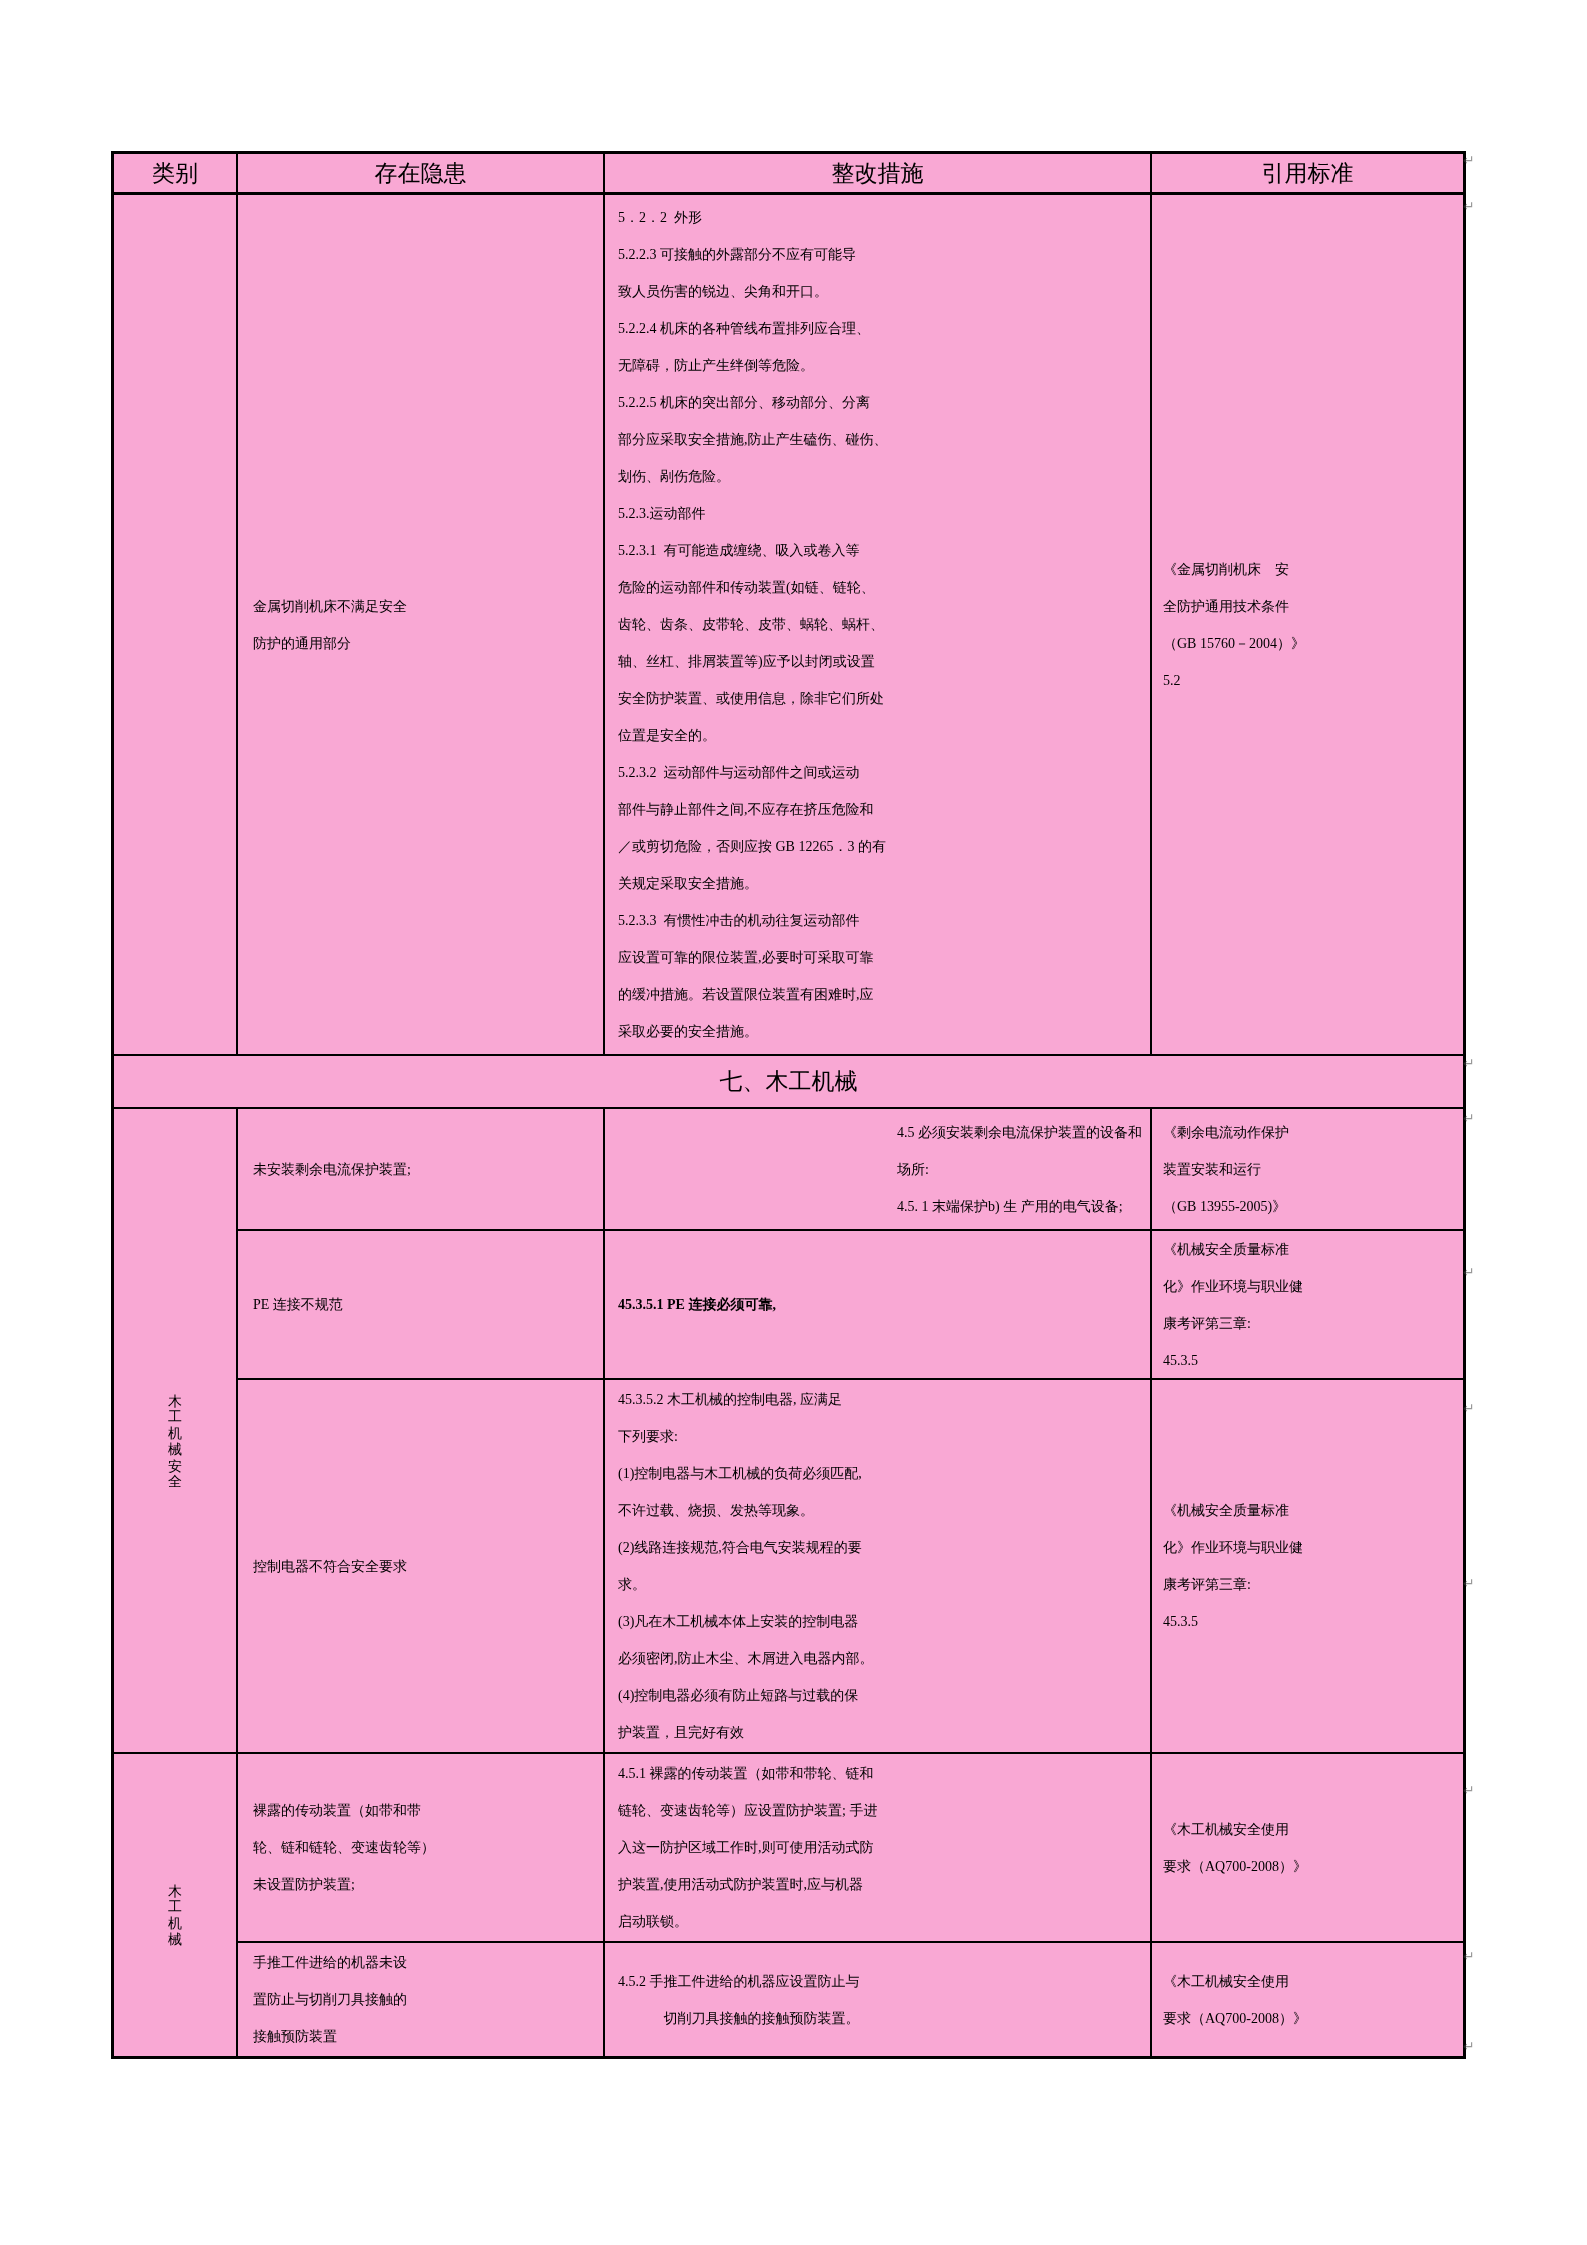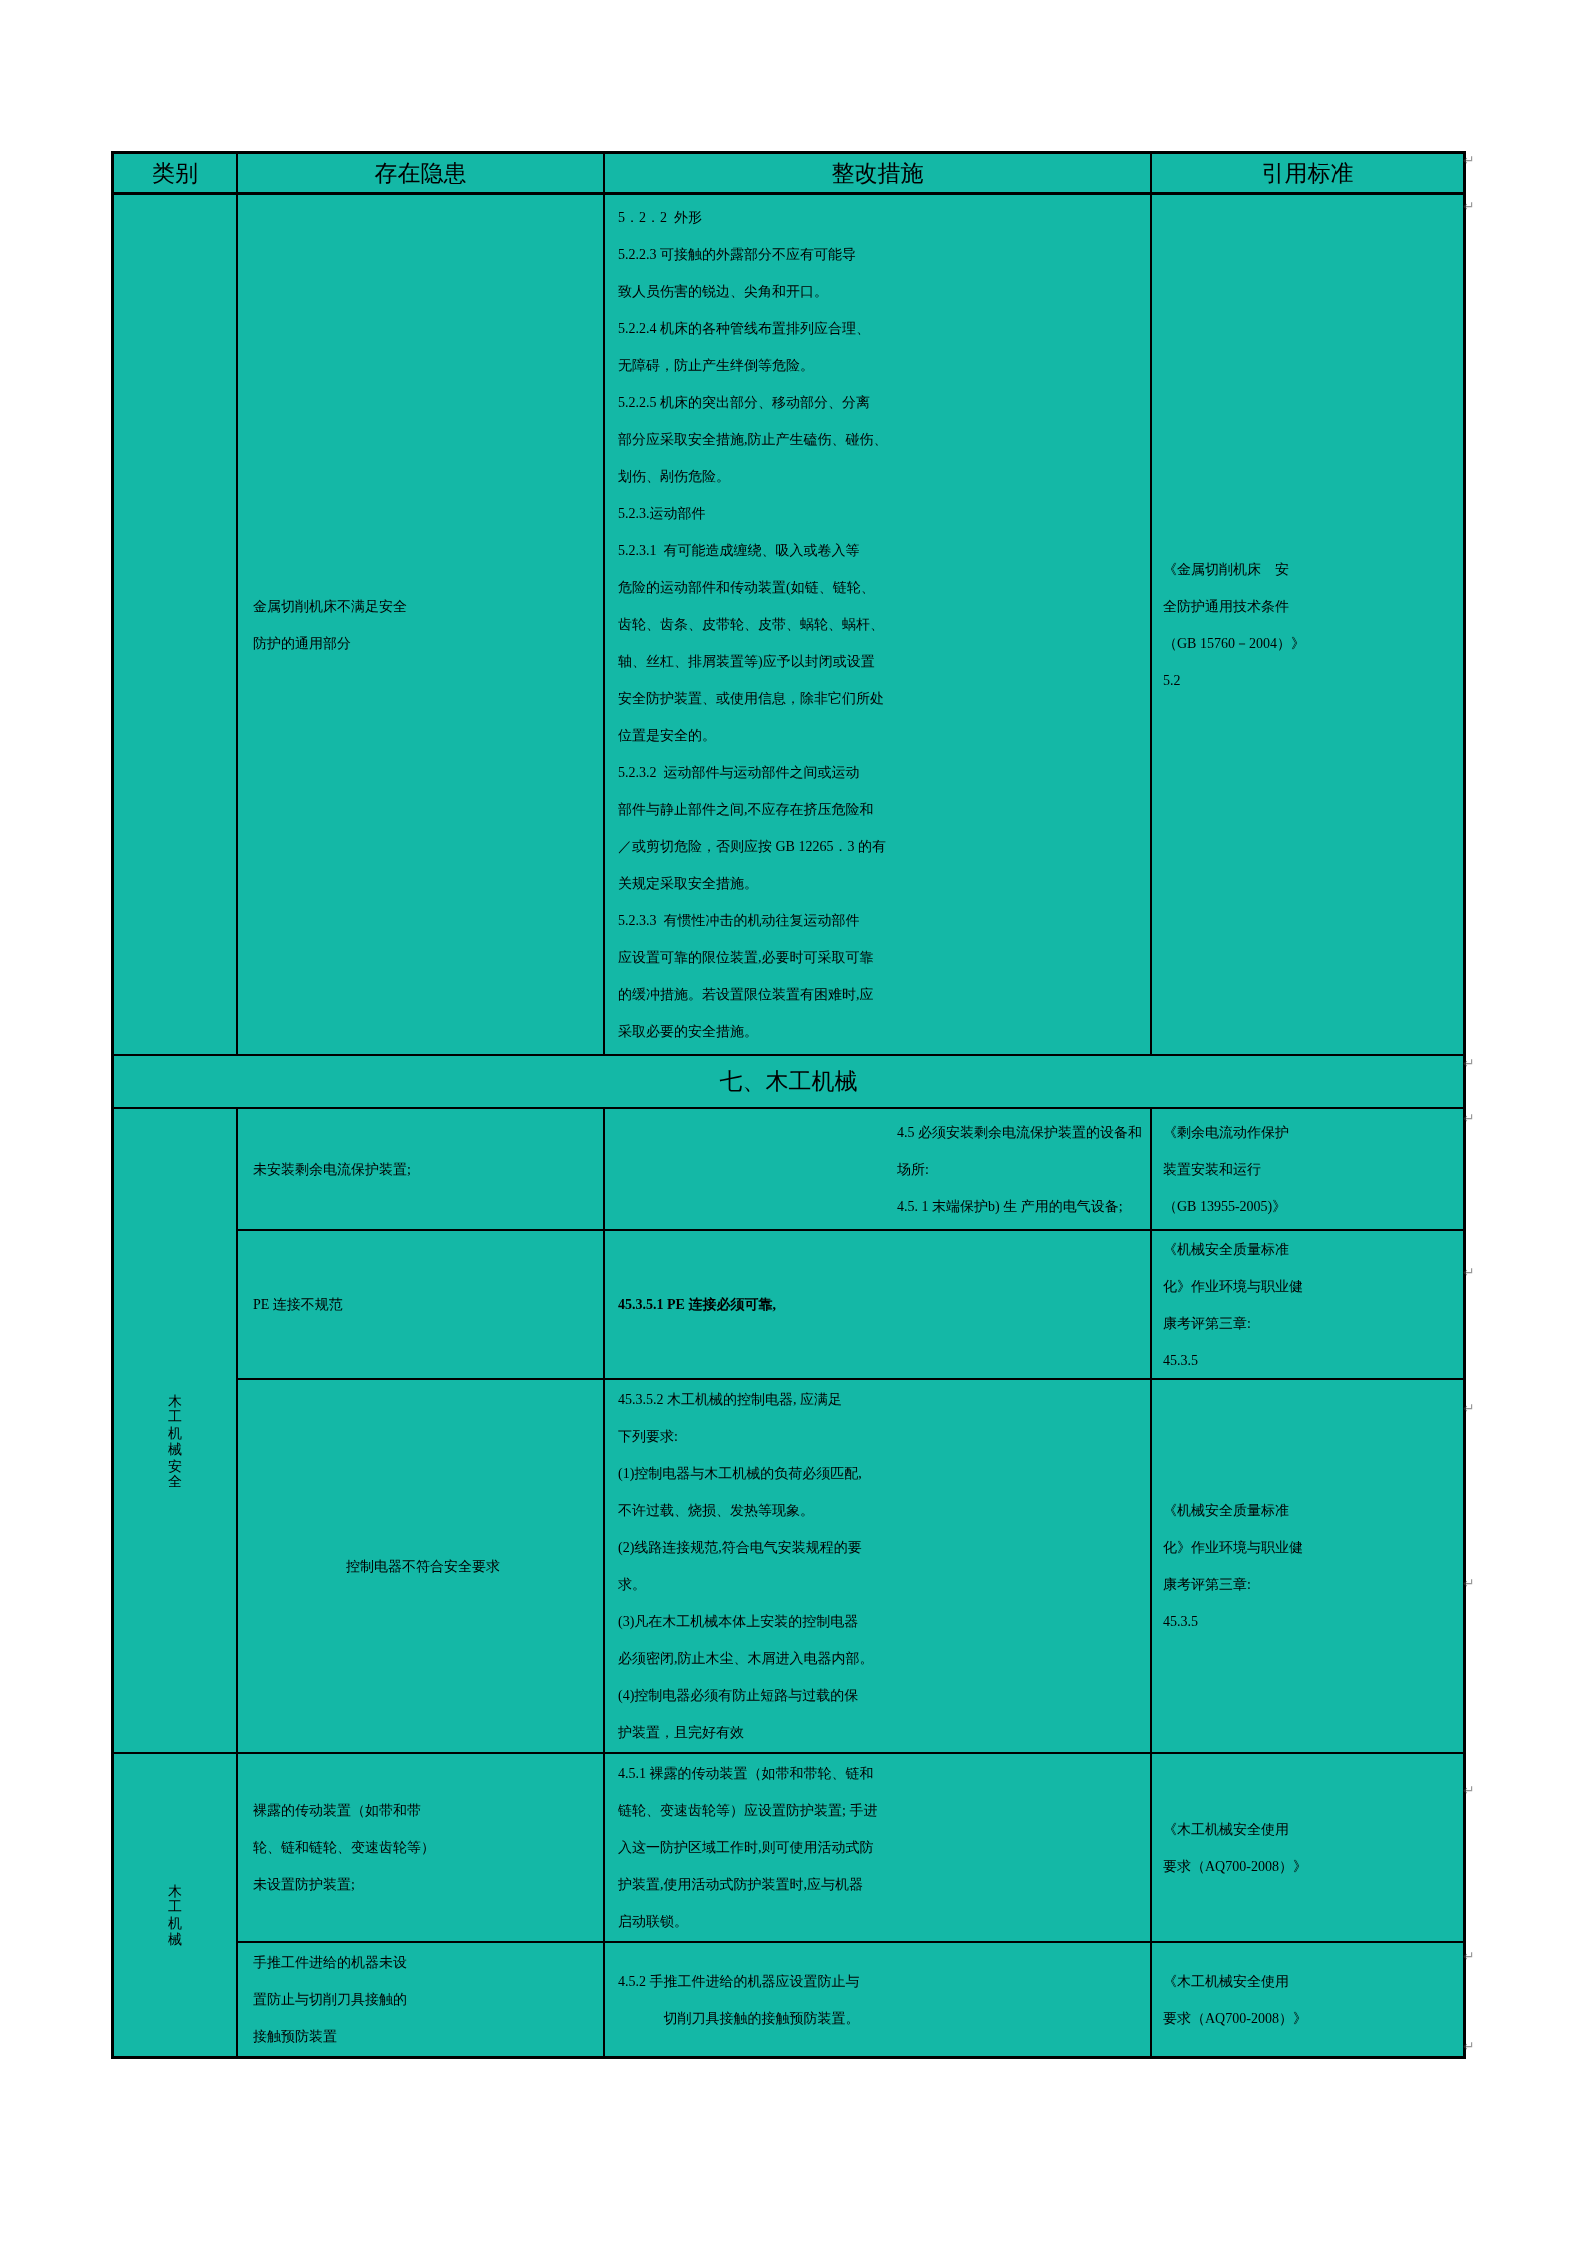--- a/index.html
+++ b/index.html
@@ -14,21 +14,21 @@
   }
   .tbl {
     position: absolute;
     left: 111px;
     top: 151px;
     display: grid;
     grid-template-columns: 124px 367px 547px 311px;
     grid-template-rows: 41px 861px 53px 122px 149px 374px 189px 113px;
     border: 3px solid #000;
     box-sizing: content-box;
-    background: #14b8a6;
+    background: #f9a8d4;
   }
   .cell {
     box-sizing: border-box;
     border-right: 2px solid #000;
     border-bottom: 2px solid #000;
     display: flex;
     align-items: center;
     font-size: 14px;
     line-height: 37px;
     overflow: hidden;
@@ -151,21 +151,21 @@
     <div class="cell measure-cell" style="grid-row:5; grid-column:3;font-weight:bold;">
       <span class="txt">45.3.5.1 PE 连接必须可靠,</span>
     </div>
     <div class="cell standard-cell last-col" style="grid-row:5; grid-column:4;">
       <span class="txt">《机械安全质量标准
 化》作业环境与职业健
 康考评第三章:
 45.3.5</span>
     </div>
 
-    <div class="cell hazard-cell" style="grid-row:6; grid-column:2;justify-content:center;">
+    <div class="cell hazard-cell" style="grid-row:6; grid-column:2;">
       <span class="txt">控制电器不符合安全要求</span>
     </div>
     <div class="cell measure-cell" style="grid-row:6; grid-column:3;">
       <span class="txt">45.3.5.2 木工机械的控制电器, 应满足
 下列要求:
 (1)控制电器与木工机械的负荷必须匹配,
 不许过载、烧损、发热等现象。
 (2)线路连接规范,符合电气安装规程的要
 求。
 (3)凡在木工机械本体上安装的控制电器

